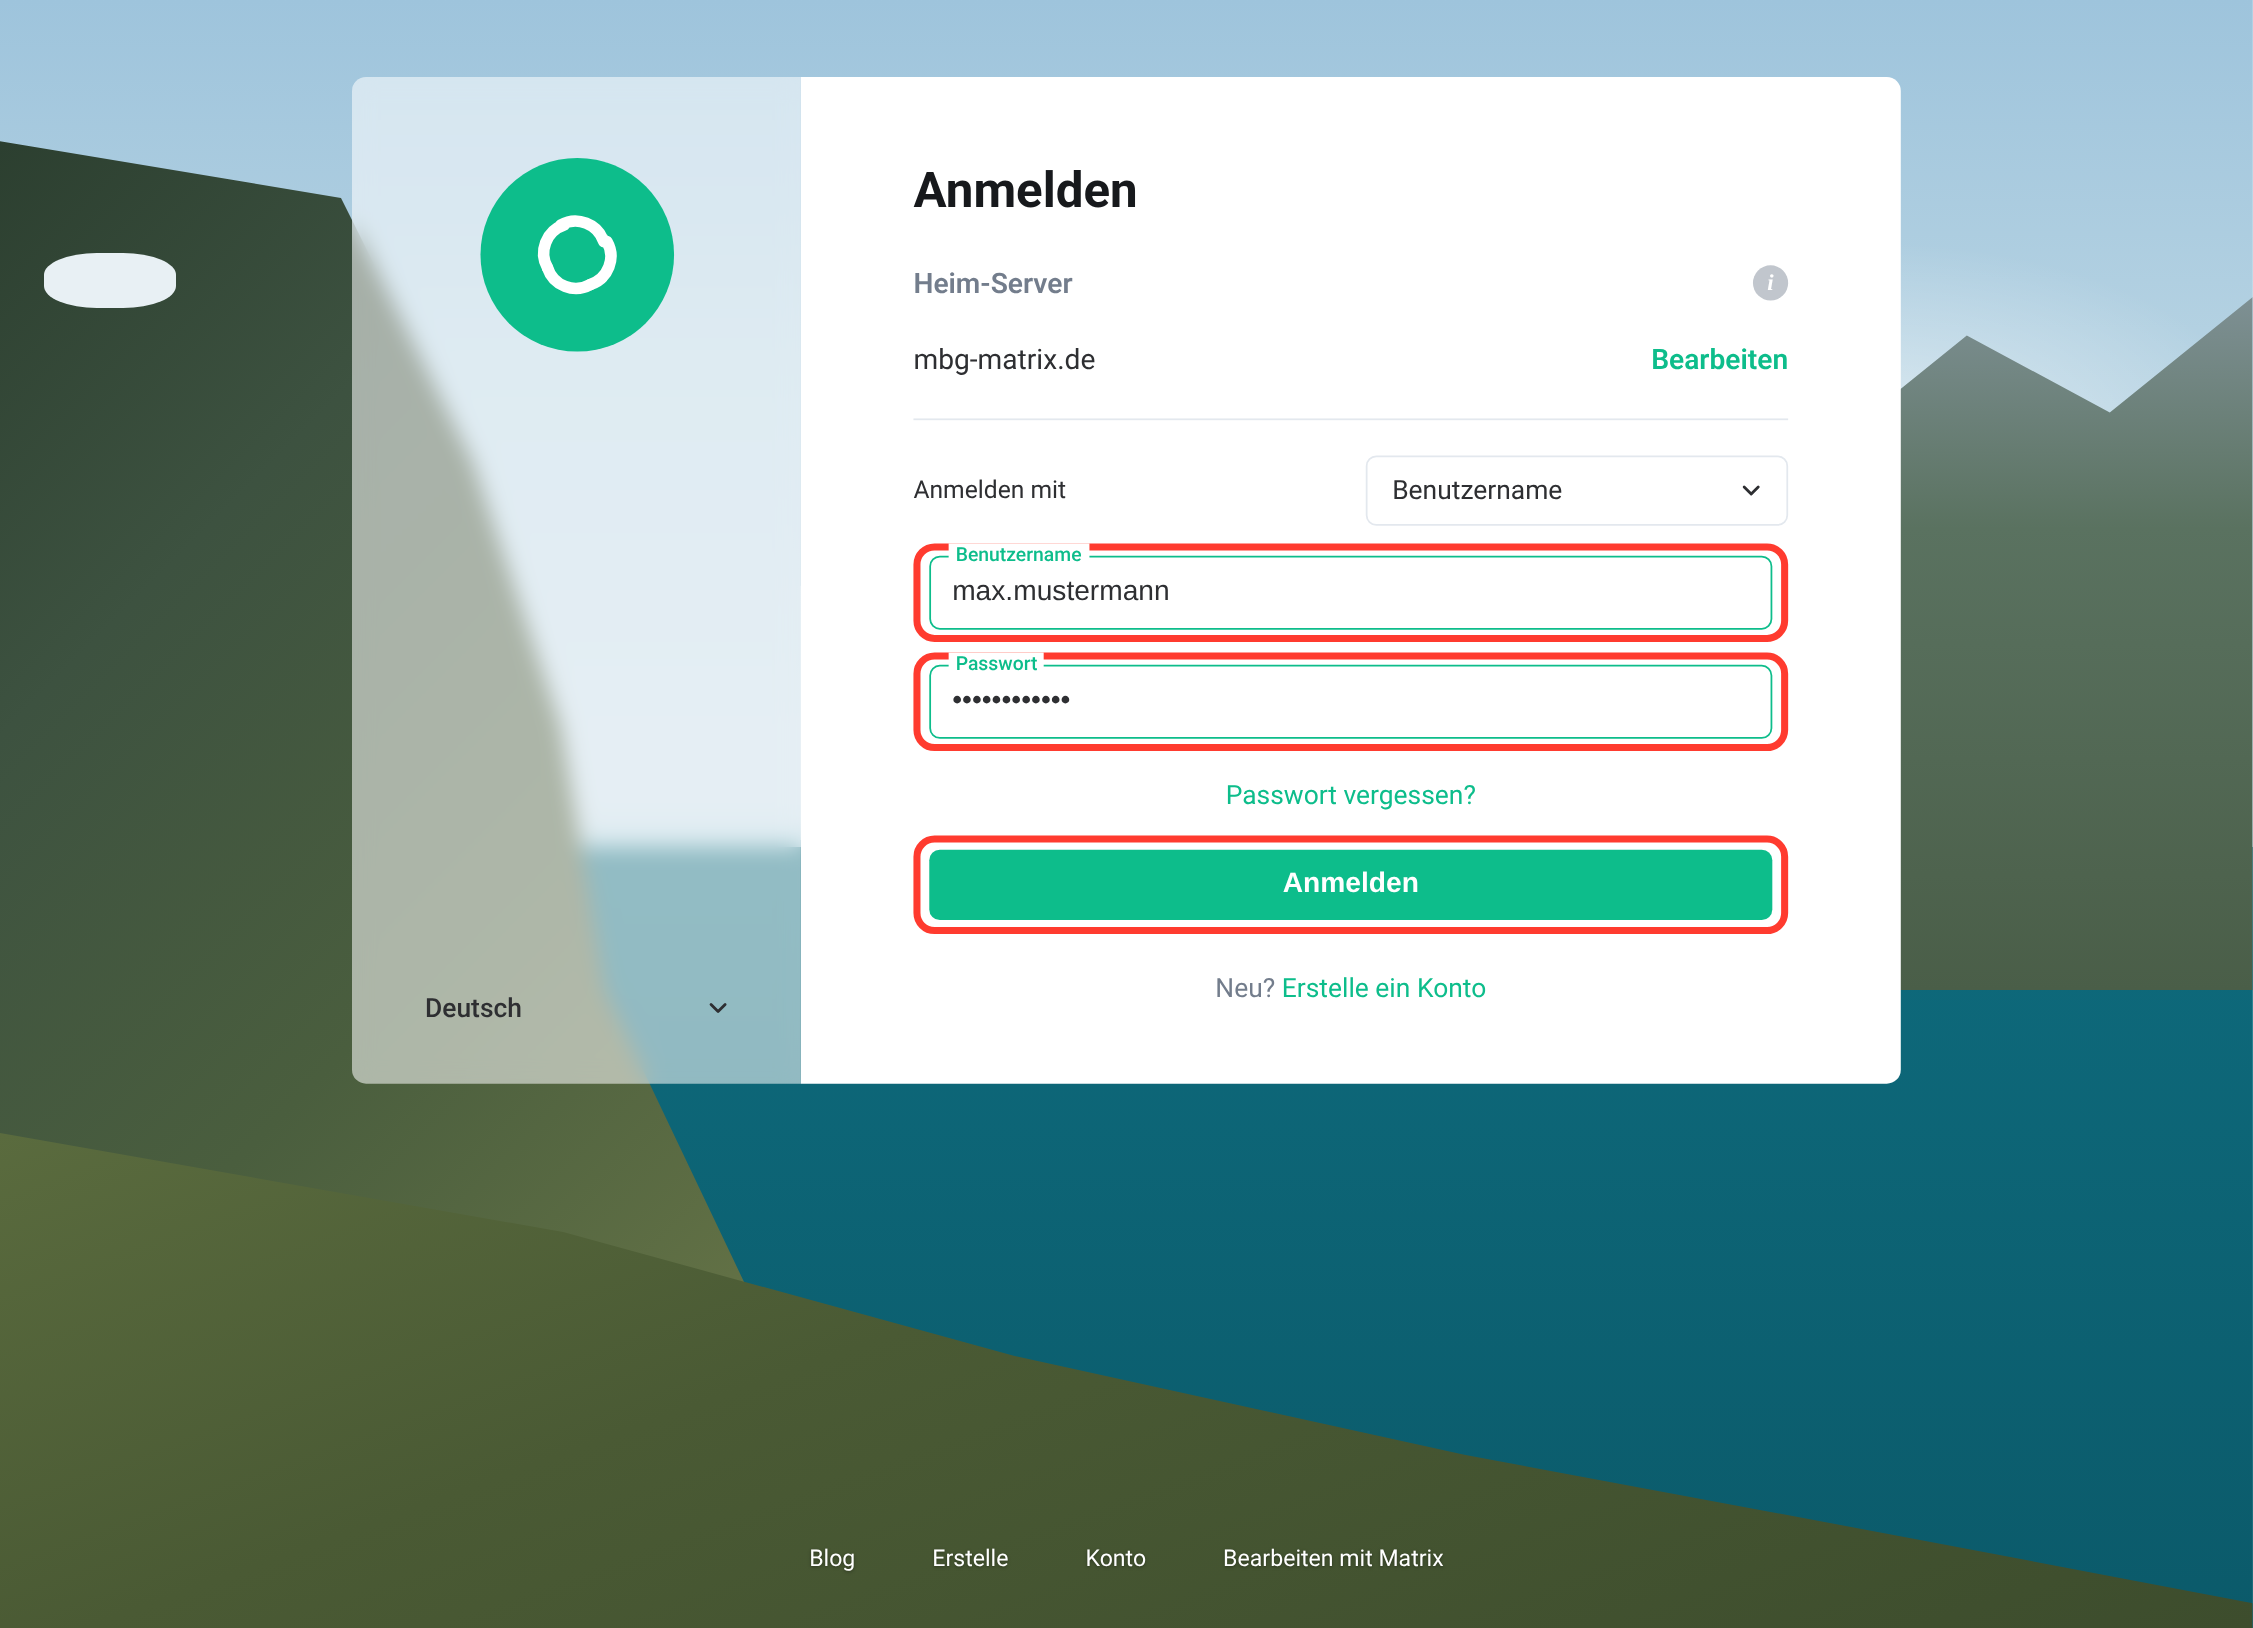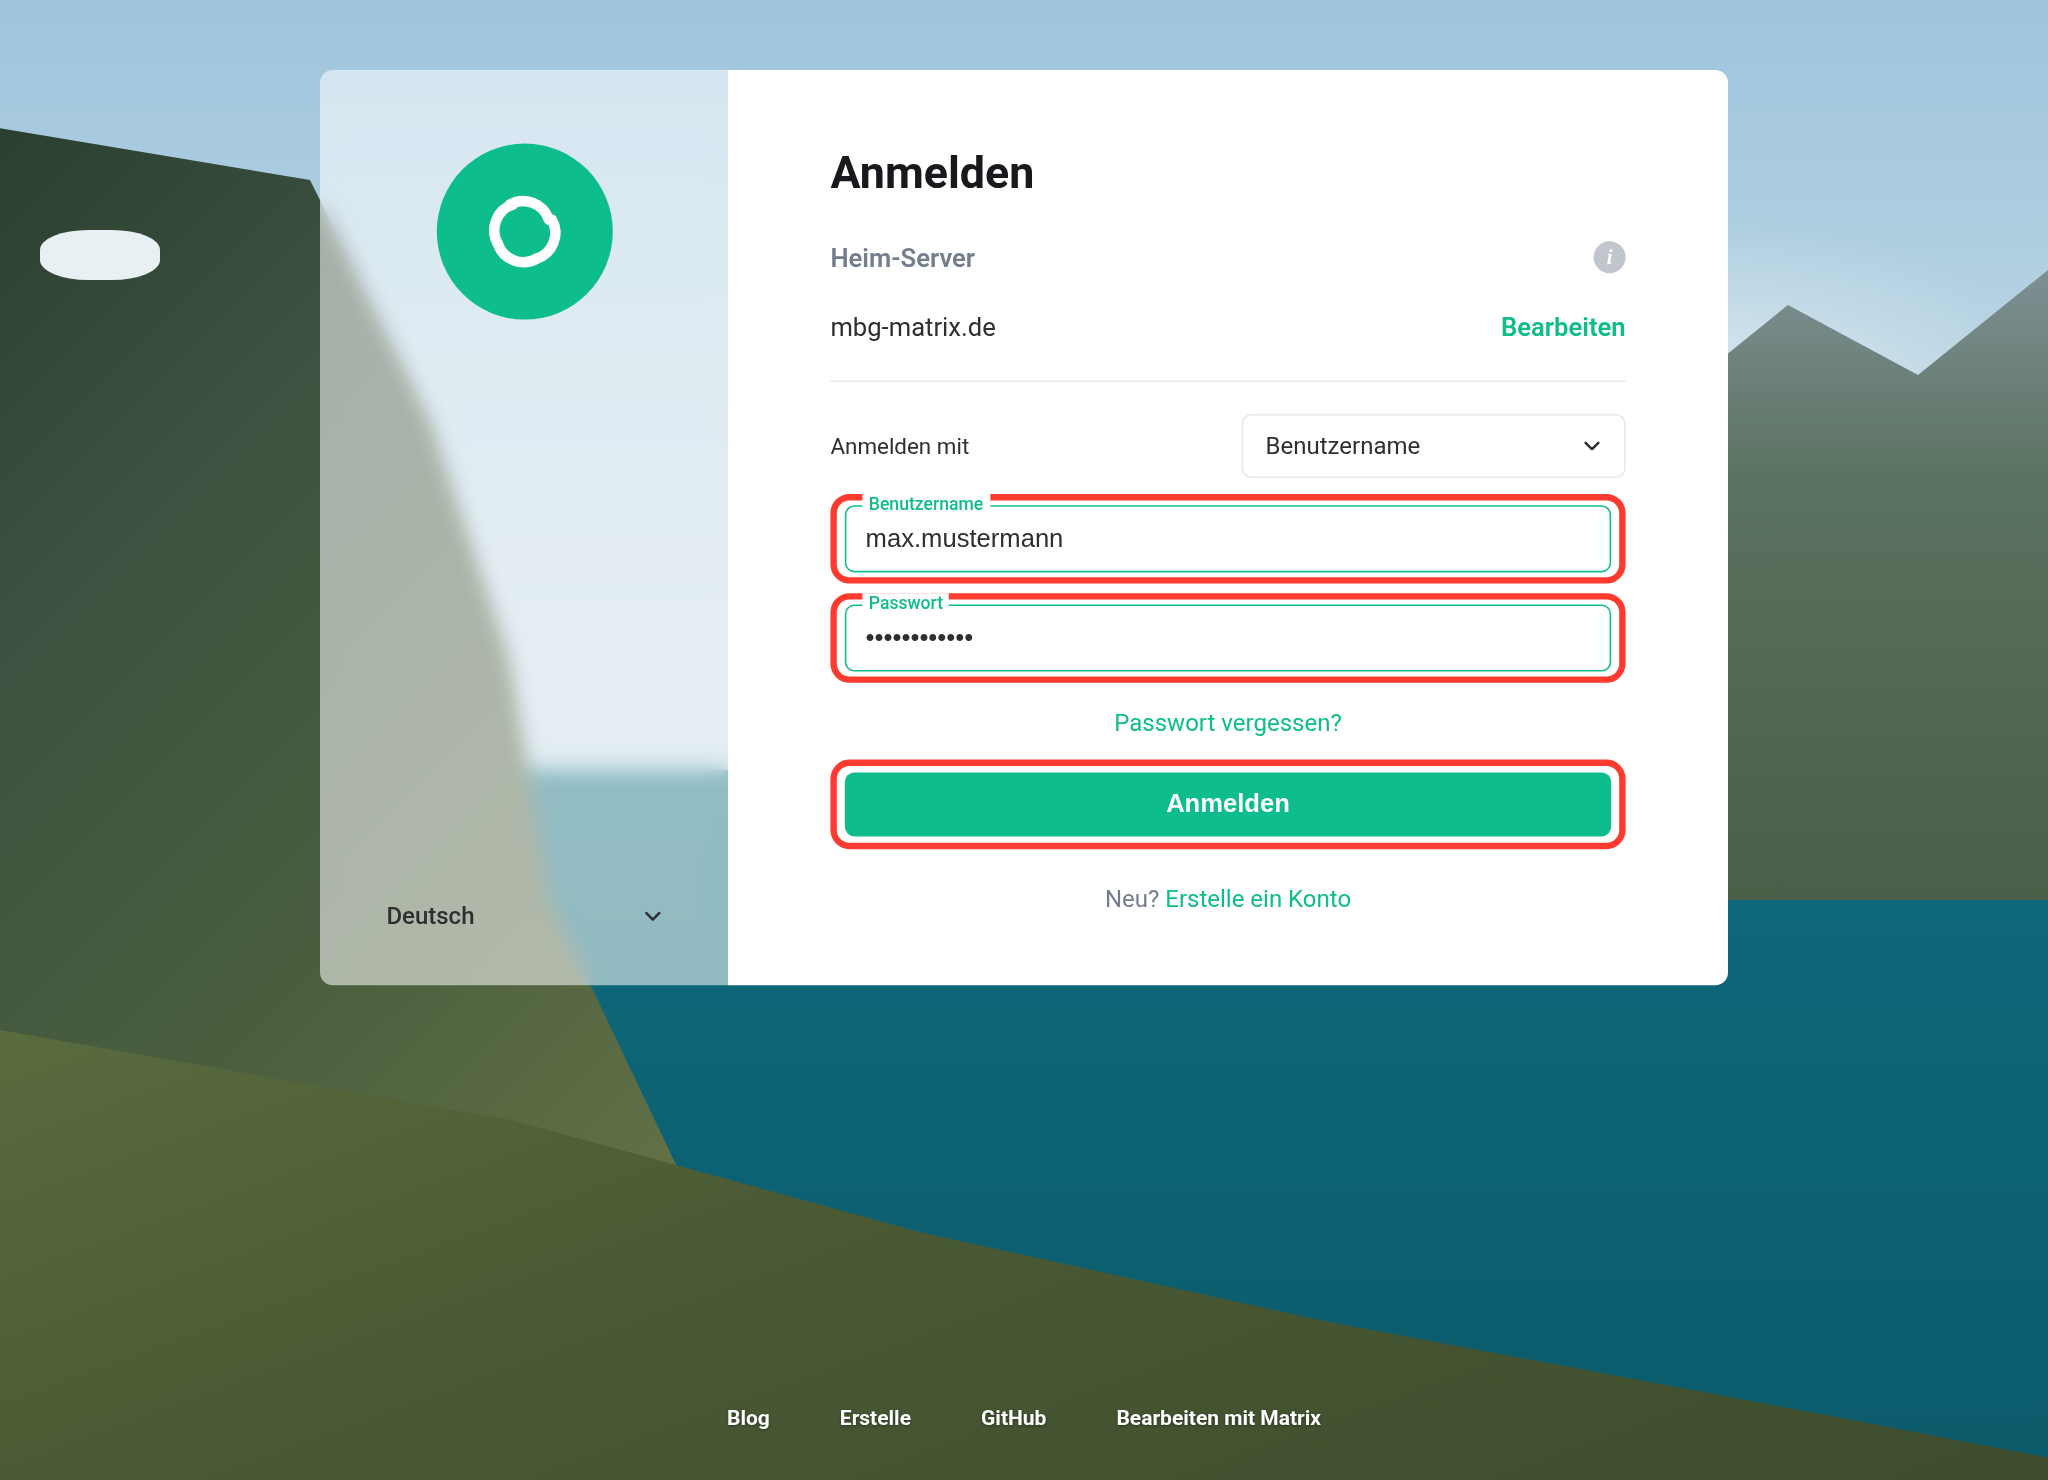--- a/index.html
+++ b/index.html
@@ -252,21 +252,20 @@
       transform: translateX(-50%);
       display: flex;
       gap: 70px;
       z-index: 10;
     }
     .footer-link {
       color: #ffffff;
       font-size: 21px;
       cursor: pointer;
       text-shadow: 0 1px 3px rgba(0,0,0,0.4);
-      font-weight: bold;
     }
   </style>
 </head>
 <body>
 
 <div class="bg-mountain-left"></div>
 <div class="bg-mountain-shape"></div>
 <div class="snow-patch"></div>
 <div class="bg-mountain-right"></div>
 <div class="bg-grass"></div>
@@ -334,15 +333,15 @@
 
     <div class="create-row">
       <span>Neu? </span><span class="create-link">Erstelle ein Konto</span>
     </div>
   </div>
 </div>
 
 <div class="footer-links">
   <span class="footer-link">Blog</span>
   <span class="footer-link">Erstelle</span>
-  <span class="footer-link">GitHub</span>
+  <span class="footer-link">Konto</span>
   <span class="footer-link">Bearbeiten mit Matrix</span>
 </div>
 
 </body></html>

